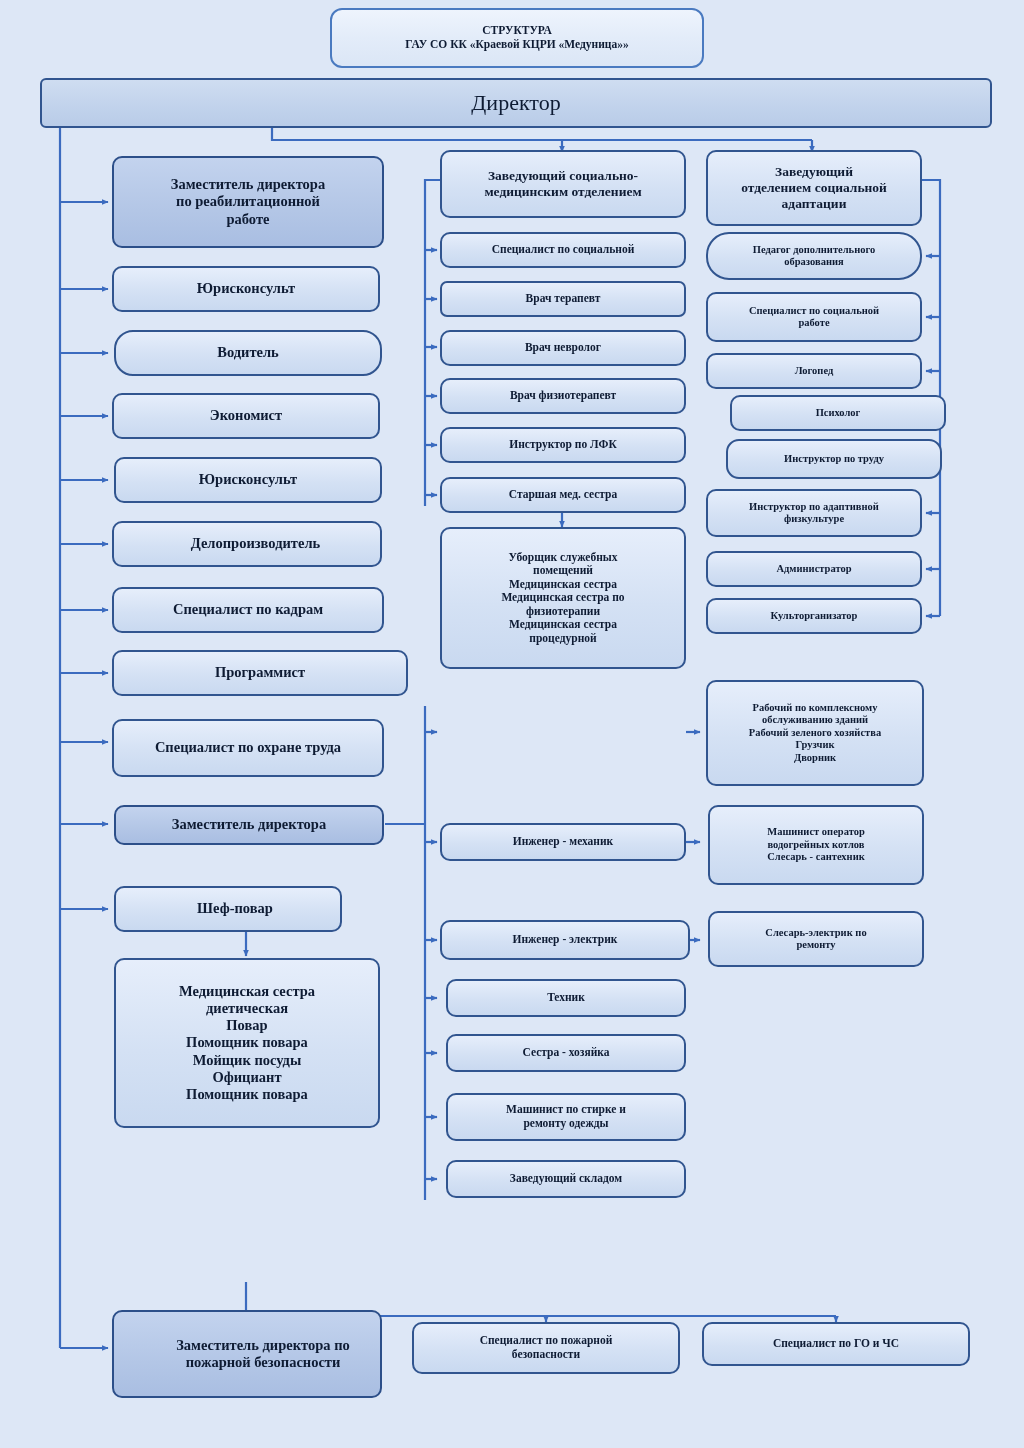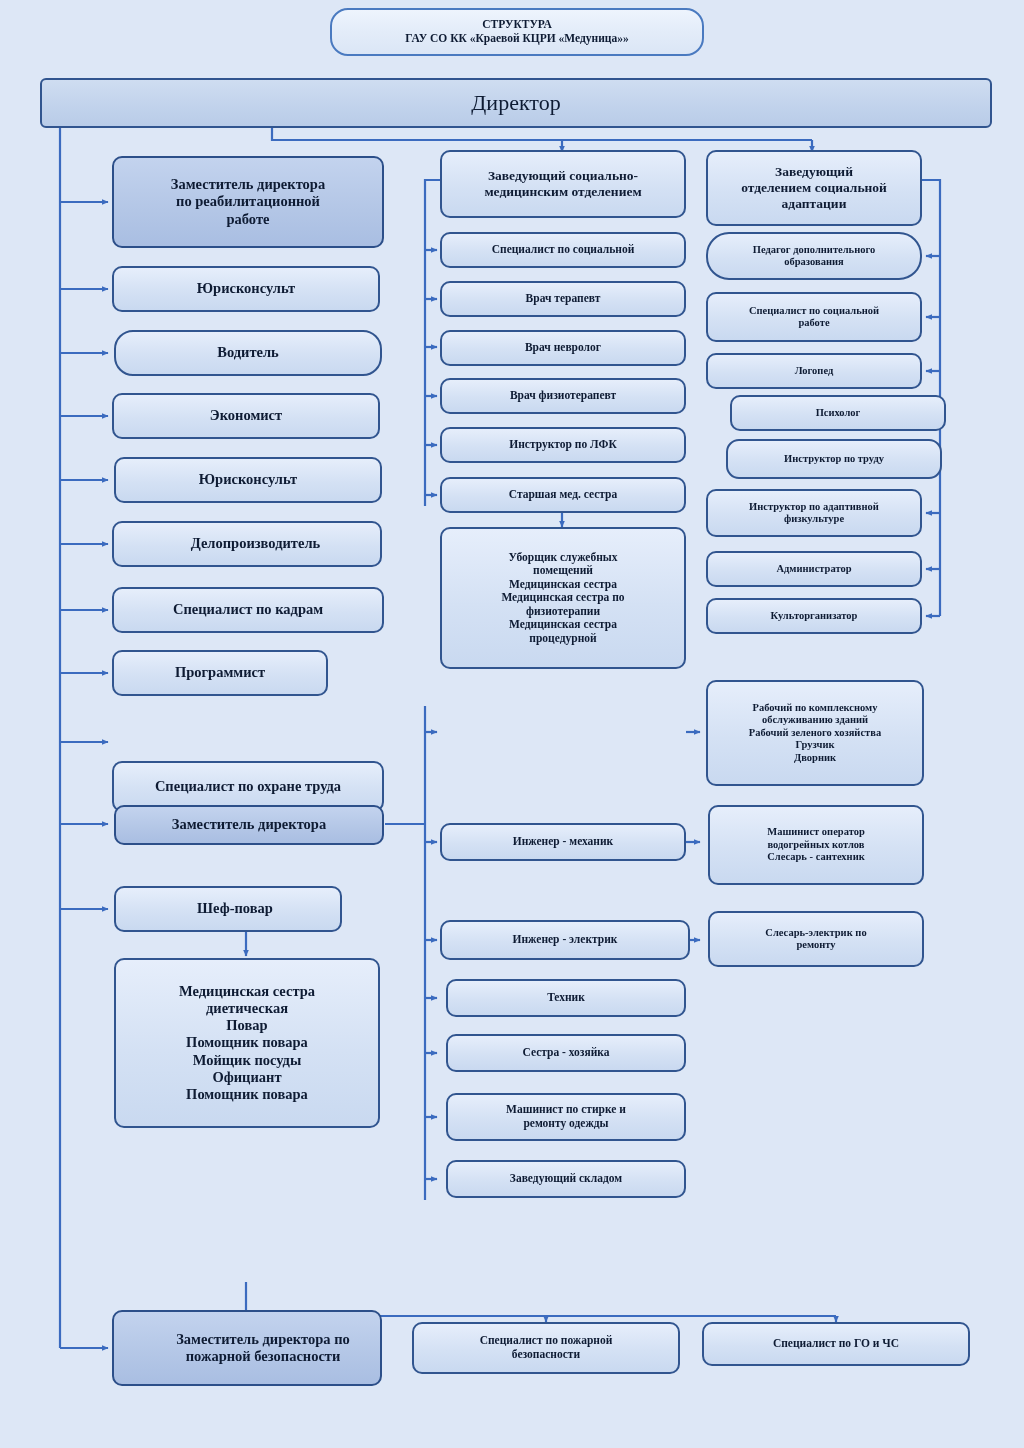--- a/index.html
+++ b/index.html
@@ -129,63 +129,63 @@
       <path d="M686,940 L700,940" marker-end="url(#ar)"></path>
 
       <path d="M246,932 L246,956" marker-end="url(#ar)"></path>
 
       <path d="M246,1282 L246,1316 L836,1316"></path>
       <path d="M546,1316 L546,1322" marker-end="url(#ar)"></path>
       <path d="M836,1316 L836,1322" marker-end="url(#ar)"></path>
     </g>
   </svg>
 
-  <div class="node title fs11" style="left:330px; top:8px; width:374px; height:48px;border-radius:18px;">СТРУКТУРА
+  <div class="node title fs11" style="left:330px; top:8px; width:374px; height:60px;">СТРУКТУРА
 ГАУ СО КК «Краевой КЦРИ «Медуница»»</div>
 
   <div class="node director fs22" style="left:40px; top:78px; width:952px; height:50px;">Директор</div>
 
   <div class="node accent fs14" style="left:112px; top:156px; width:272px; height:92px;">Заместитель директора
 по реабилитационной
 работе</div>
 
   <div class="node fs14" style="left:112px; top:266px; width:268px; height:46px;">Юрисконсульт</div>
 
   <div class="node fs14" style="left:114px; top:330px; width:268px; height:46px;border-radius:19px;">Водитель</div>
 
   <div class="node fs14" style="left:112px; top:393px; width:268px; height:46px;">Экономист</div>
 
   <div class="node fs14" style="left:114px; top:457px; width:268px; height:46px;">Юрисконсульт</div>
 
   <div class="node fs14" style="left:112px; top:521px; width:270px; height:46px;padding-left:24px;">Делопроизводитель</div>
 
   <div class="node fs14" style="left:112px; top:587px; width:272px; height:46px;">Специалист по кадрам</div>
 
-  <div class="node fs14" style="left:112px; top:650px; width:216px; height:46px;">Программист</div>
-
-  <div class="node fs14" style="left:112px; top:719px; width:272px; height:51px;margin-top:42px;">Специалист по охране труда</div>
+  <div class="node fs14" style="left:112px; top:650px; width:296px; height:46px;">Программист</div>
+
+  <div class="node fs14" style="left:112px; top:719px; width:272px; height:58px;">Специалист по охране труда</div>
 
   <div class="node accent fs14" style="left:114px; top:805px; width:270px; height:40px;">Заместитель директора</div>
 
   <div class="node fs14" style="left:114px; top:886px; width:228px; height:46px;padding-left:21px;">Шеф-повар</div>
 
   <div class="node fs14" style="left:114px; top:958px; width:266px; height:170px;">Медицинская сестра
 диетическая
 Повар
 Помощник повара
 Мойщик посуды
 Официант
 Помощник повара</div>
 
   <div class="node fs13" style="left:440px; top:150px; width:246px; height:68px;">Заведующий социально-
 медицинским отделением</div>
 
   <div class="node fs11" style="left:440px; top:232px; width:246px; height:36px;">Специалист по социальной</div>
 
-  <div class="node fs11" style="left:440px; top:281px; width:246px; height:36px;">Врач терапевт</div>
+  <div class="node fs11" style="left:440px; top:281px; width:246px; height:36px;border-radius:7px;">Врач терапевт</div>
 
   <div class="node fs11" style="left:440px; top:330px; width:246px; height:36px;">Врач невролог</div>
 
   <div class="node fs11" style="left:440px; top:378px; width:246px; height:36px;">Врач физиотерапевт</div>
 
   <div class="node fs11" style="left:440px; top:427px; width:246px; height:36px;">Инструктор по ЛФК</div>
 
   <div class="node fs11" style="left:440px; top:477px; width:246px; height:36px;">Старшая мед. сестра</div>
 
   <div class="node fs11" style="left:440px; top:527px; width:246px; height:142px;">Уборщик служебных
@@ -239,21 +239,21 @@
 Грузчик
 Дворник</div>
 
   <div class="node fs10" style="left:708px; top:805px; width:216px; height:80px;">Машинист оператор
 водогрейных котлов
 Слесарь - сантехник</div>
 
   <div class="node fs10" style="left:708px; top:911px; width:216px; height:56px;">Слесарь-электрик по
 ремонту</div>
 
-  <div class="node accent fs14" style="left:112px; top:1310px; width:270px; height:76px;padding-left:39px;">Заместитель директора по
+  <div class="node accent fs14" style="left:112px; top:1310px; width:270px; height:88px;padding-left:39px;">Заместитель директора по
 пожарной безопасности</div>
 
   <div class="node fs11" style="left:412px; top:1322px; width:268px; height:52px;">Специалист по пожарной
 безопасности</div>
 
   <div class="node fs11" style="left:702px; top:1322px; width:268px; height:44px;">Специалист по ГО и ЧС</div>
 
 </div>
 
 </body></html>

